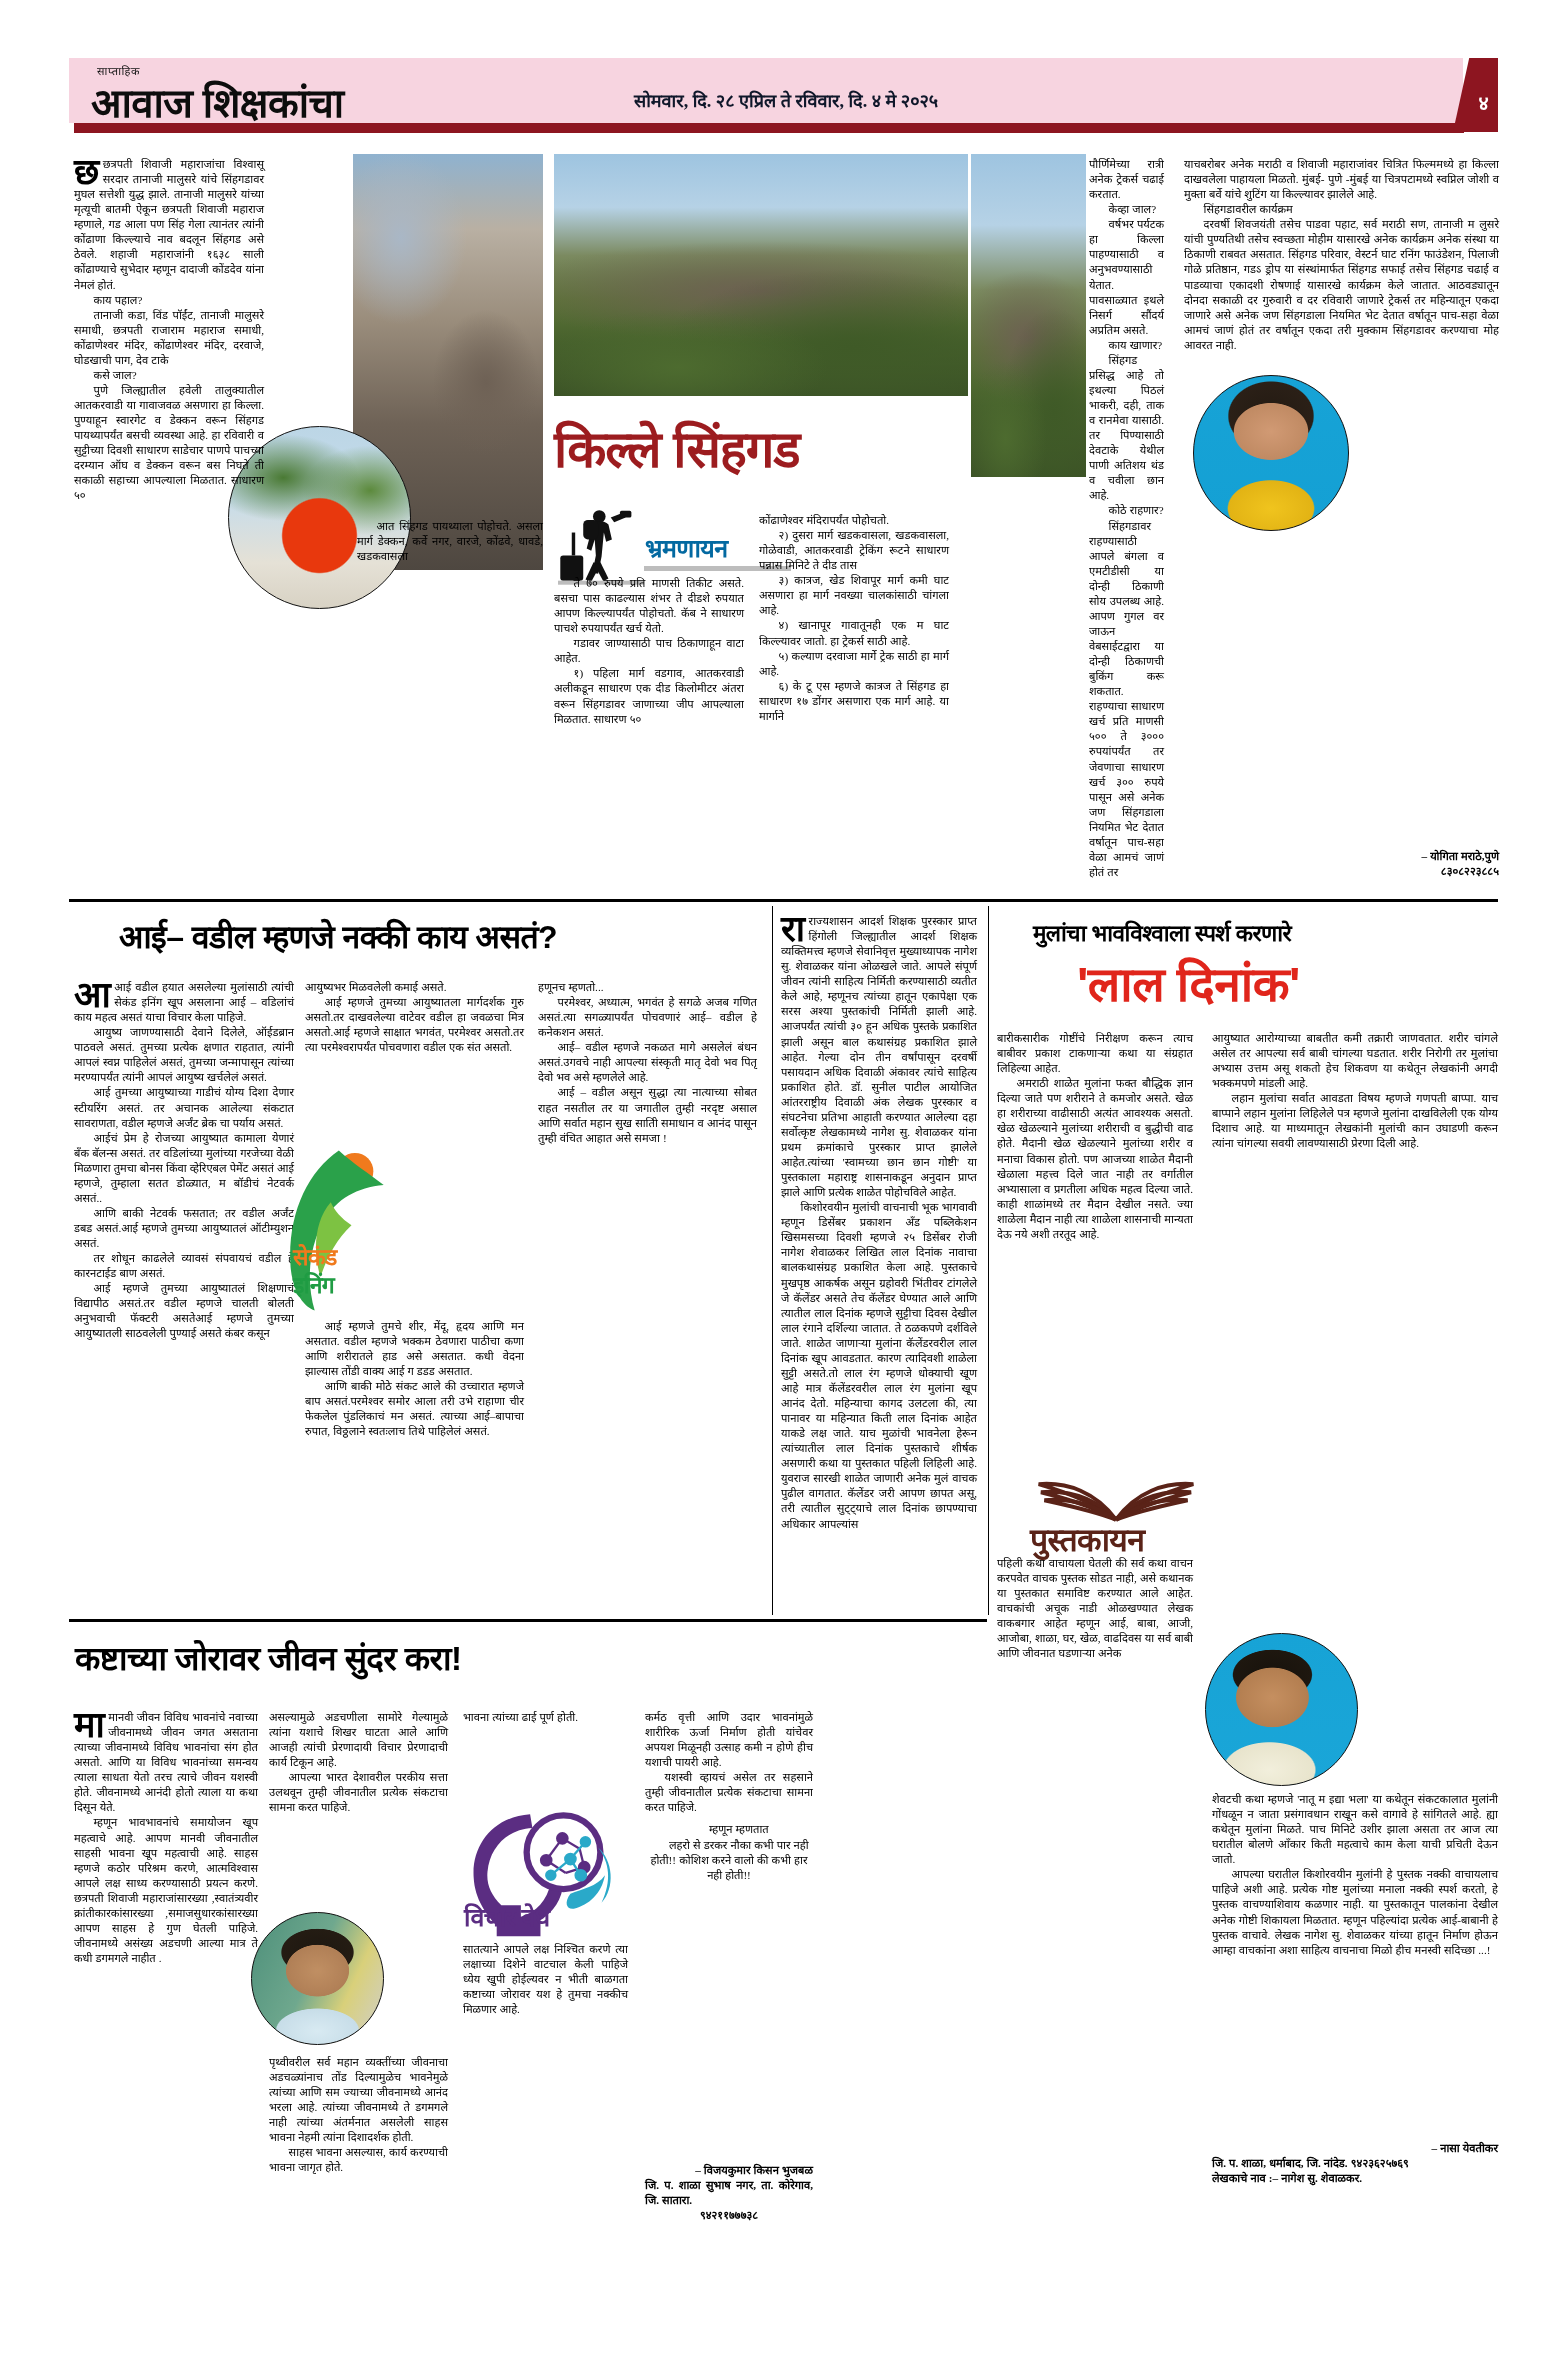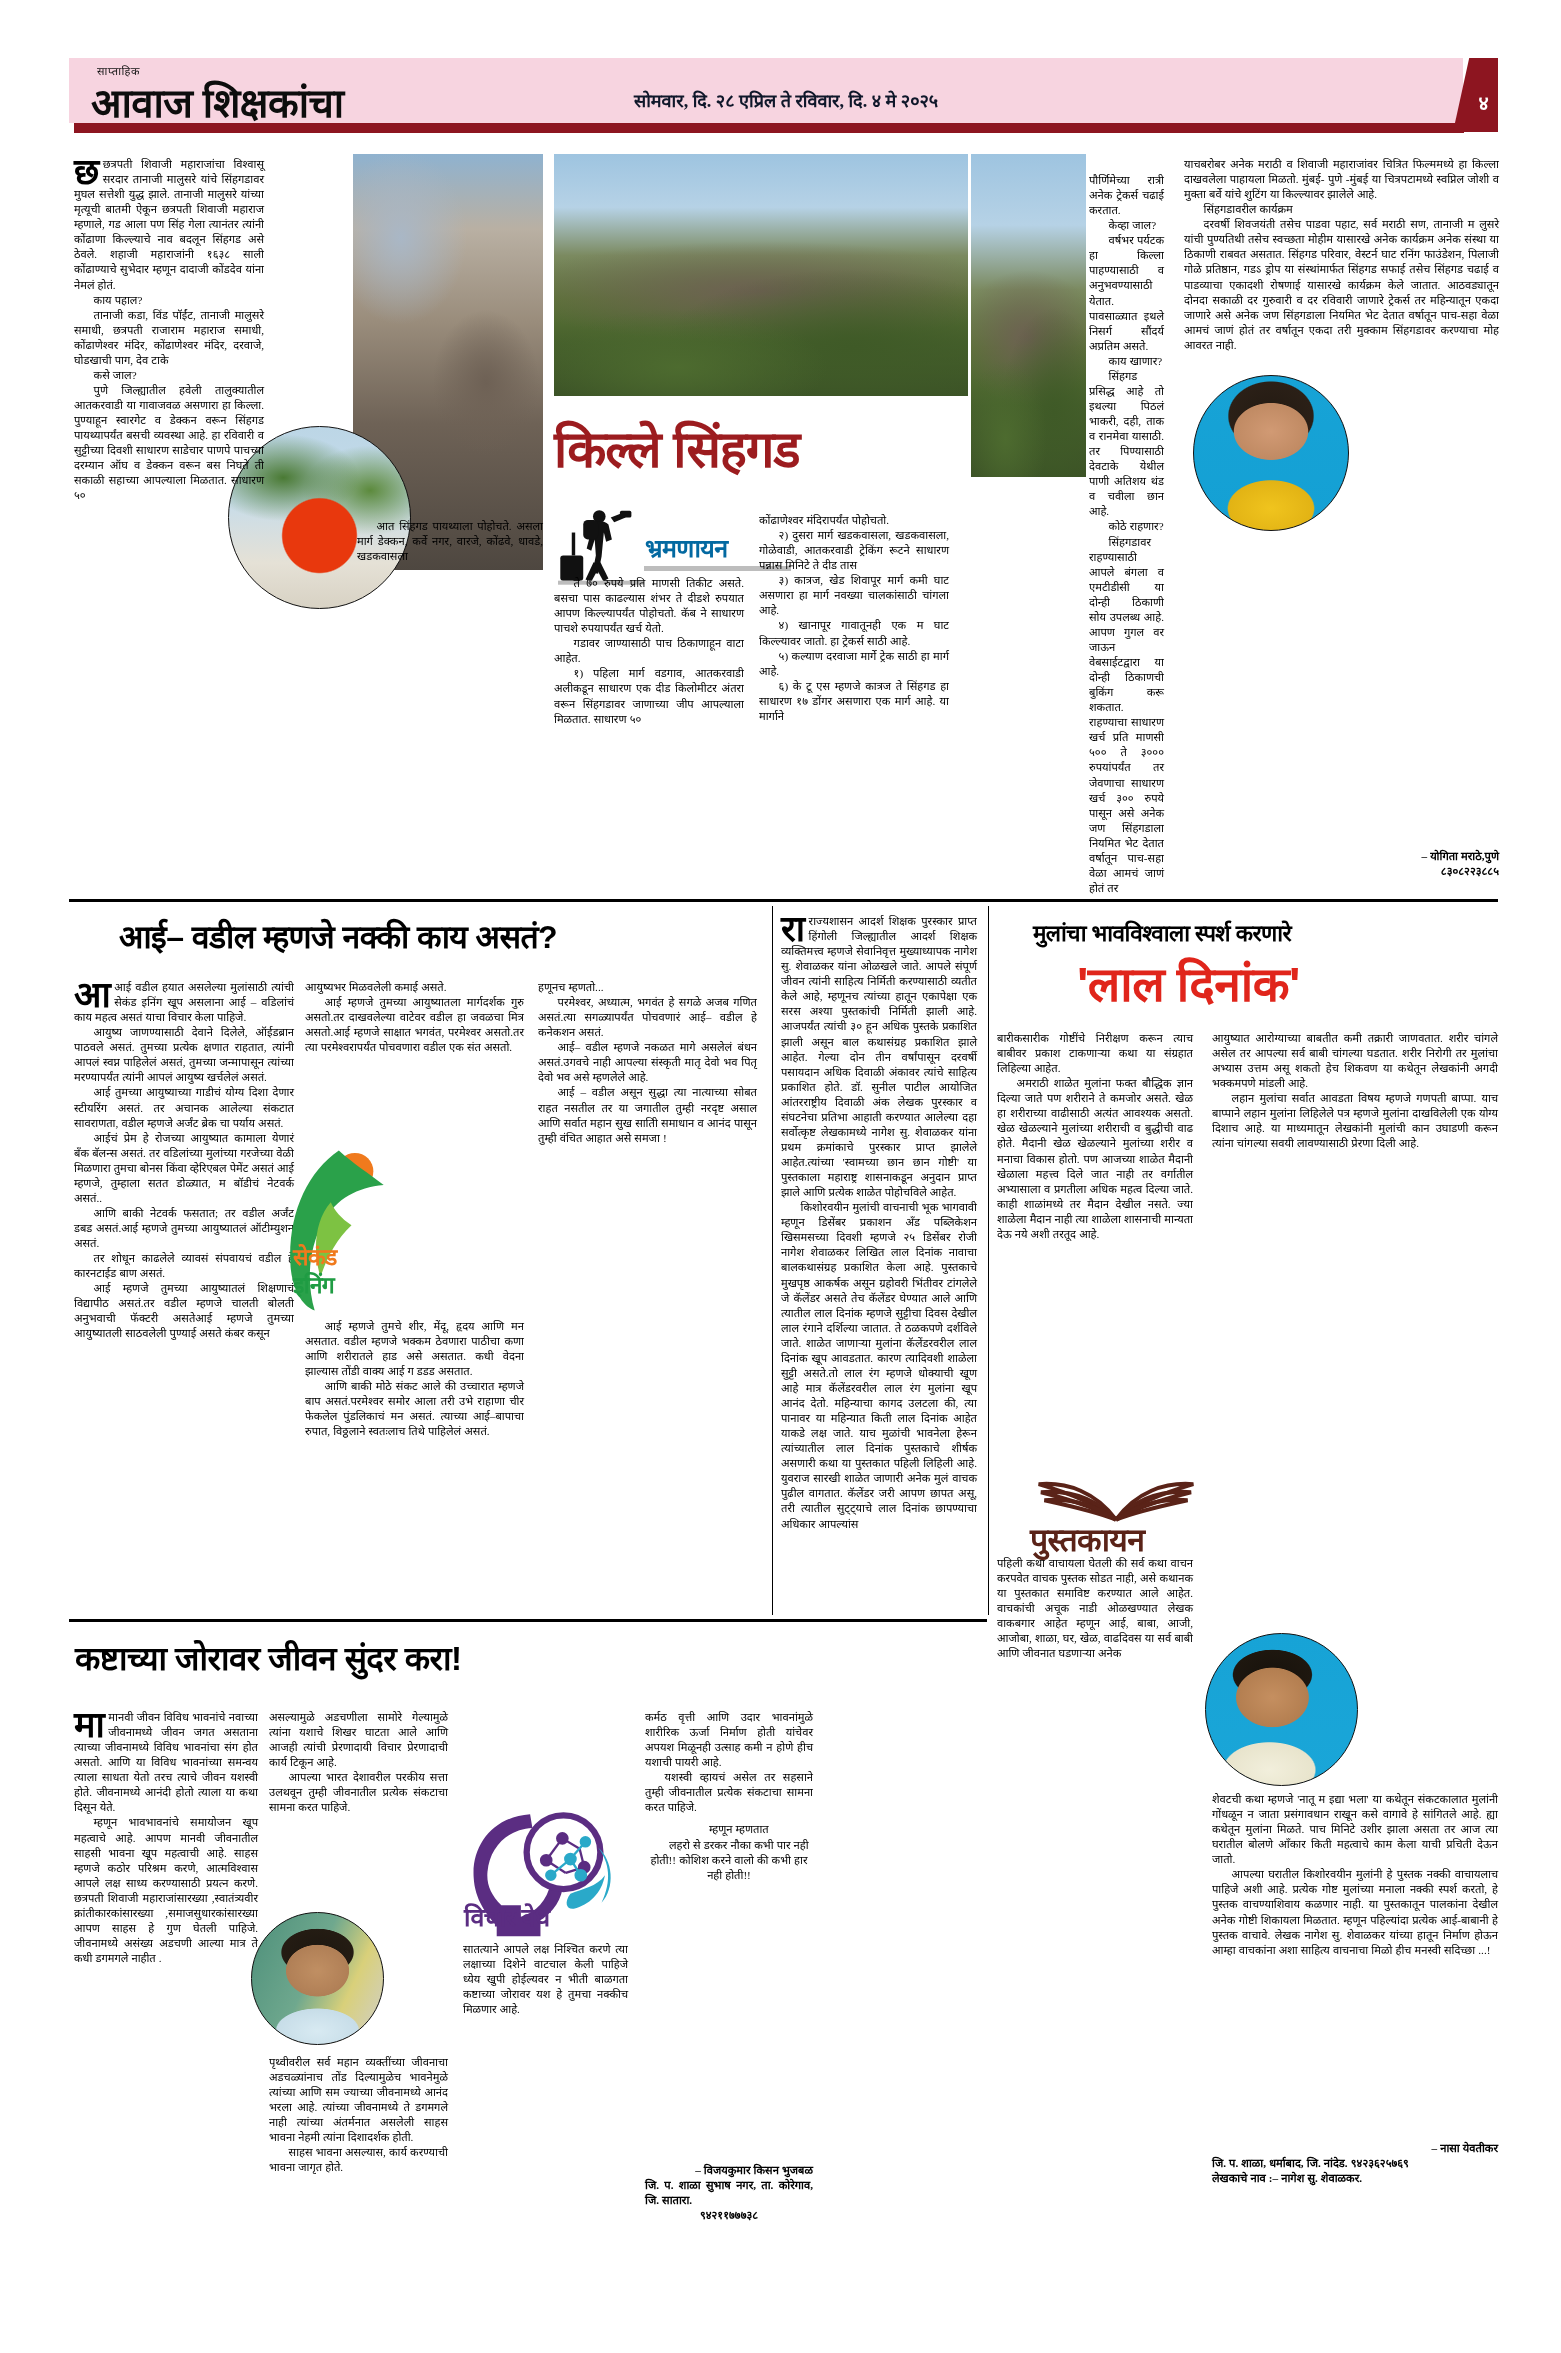--- a/index.html
+++ b/index.html
@@ -242,21 +242,21 @@
   </div>
   <div class="col" style="left:759px; top:513px; width:190px; height:375px;">
     <p style="text-indent:0">कोंढाणेश्वर मंदिरापर्यंत पोहोचतो.</p>
     <p>२) दुसरा मार्ग खडकवासला, खडकवासला, गोळेवाडी, आतकरवाडी ट्रेकिंग रूटने साधारण पन्नास मिनिटे ते दीड तास</p>
     <p>३) कात्रज, खेड शिवापूर मार्ग कमी घाट असणारा हा मार्ग नवख्या चालकांसाठी चांगला आहे.</p>
     <p>४) खानापूर गावातूनही एक म घाट किल्ल्यावर जातो. हा ट्रेकर्स साठी आहे.</p>
     <p>५) कल्याण दरवाजा मार्गे ट्रेक साठी हा मार्ग आहे.</p>
     <p>६) के टू एस म्हणजे कात्रज ते सिंहगड हा साधारण १७ डोंगर असणारा एक मार्ग आहे. या मार्गाने</p>
   </div>
 
-  <div class="col" style="left:970px; top:173px; width:194px; height:732px; padding-left:119px;">
+  <div class="col" style="left:970px; top:157px; width:194px; height:732px; padding-left:119px;">
     <p style="text-indent:0">पौर्णिमेच्या रात्री अनेक ट्रेकर्स चढाई करतात.</p>
     <p>केव्हा जाल?</p>
     <p>वर्षभर पर्यटक हा किल्ला पाहण्यासाठी व अनुभवण्यासाठी येतात. पावसाळ्यात इथले निसर्ग सौंदर्य अप्रतिम असते.</p>
     <p>काय खाणार?</p>
     <p>सिंहगड प्रसिद्ध आहे तो इथल्या पिठलं भाकरी, दही, ताक व रानमेवा यासाठी. तर पिण्यासाठी देवटाके येथील पाणी अतिशय थंड व चवीला छान आहे.</p>
     <p>कोठे राहणार?</p>
     <p>सिंहगडावर राहण्यासाठी आपले बंगला व एमटीडीसी या दोन्ही ठिकाणी सोय उपलब्ध आहे. आपण गुगल वर जाऊन वेबसाईटद्वारा या दोन्ही ठिकाणची बुकिंग करू शकतात. राहण्याचा साधारण खर्च प्रति माणसी ५०० ते ३००० रुपयांपर्यंत तर जेवणाचा साधारण खर्च ३०० रुपये पासून असे अनेक जण सिंहगडाला नियमित भेट देतात वर्षातून पाच-सहा वेळा आमचं जाणं होतं तर</p>
   </div>
 
   <div class="col" style="left:1184px; top:157px; width:315px; height:645px;">
@@ -400,20 +400,23 @@
           <circle cx="190" cy="90" r="9"></circle>
         <circle cx="216" cy="60" r="8"></circle>
           <circle cx="208" cy="118" r="9"></circle>
       </g>
       <path d="M190 150 C210 142 236 138 250 118 C244 150 222 170 196 176 C184 178 178 166 190 150Z" fill="#2aa9c9"></path>
       <path d="M238 70 C264 92 268 140 244 166 C262 128 258 96 238 70Z" fill="#2aa9c9"></path>
     </svg>
   </div>
   <div class="vicharvedh-text" style="left:464px; top:1899px;">विचार वेध</div>
 
+  <div class="col" style="left:463px; top:1710px; width:165px; height:92px;">
+    <p style="text-indent:0">भावना त्यांच्या ढाई पूर्ण होती.</p>
+  </div>
   <div class="col" style="left:463px; top:1942px; width:165px; height:369px;">
     <p style="text-indent:0">सातत्याने आपले लक्ष निश्चित करणे त्या लक्षाच्या दिशेने वाटचाल केली पाहिजे ध्येय खुपी होईल्यवर न भीती बाळगता कष्टाच्या जोरावर यश हे तुमचा नक्कीच मिळणार आहे.</p>
   </div>
 
   <div class="col" style="left:645px; top:1710px; width:168px; height:403px;">
     <p style="text-indent:0">कर्मठ वृत्ती आणि उदार भावनांमुळे शारीरिक ऊर्जा निर्माण होती यांचेवर अपयश मिळूनही उत्साह कमी न होणे हीच यशाची पायरी आहे.</p>
     <p>यशस्वी व्हायचं असेल तर सहसाने तुम्ही जीवनातील प्रत्येक संकटाचा सामना करत पाहिजे.</p>
     <p class="center-line" style="margin-top:7px">म्हणून म्हणतात</p>
     <p class="center-line">लहरो से डरकर नौका कभी पार नही होती!! कोशिश करने वालो की कभी हार नही होती!!</p>
   </div>

